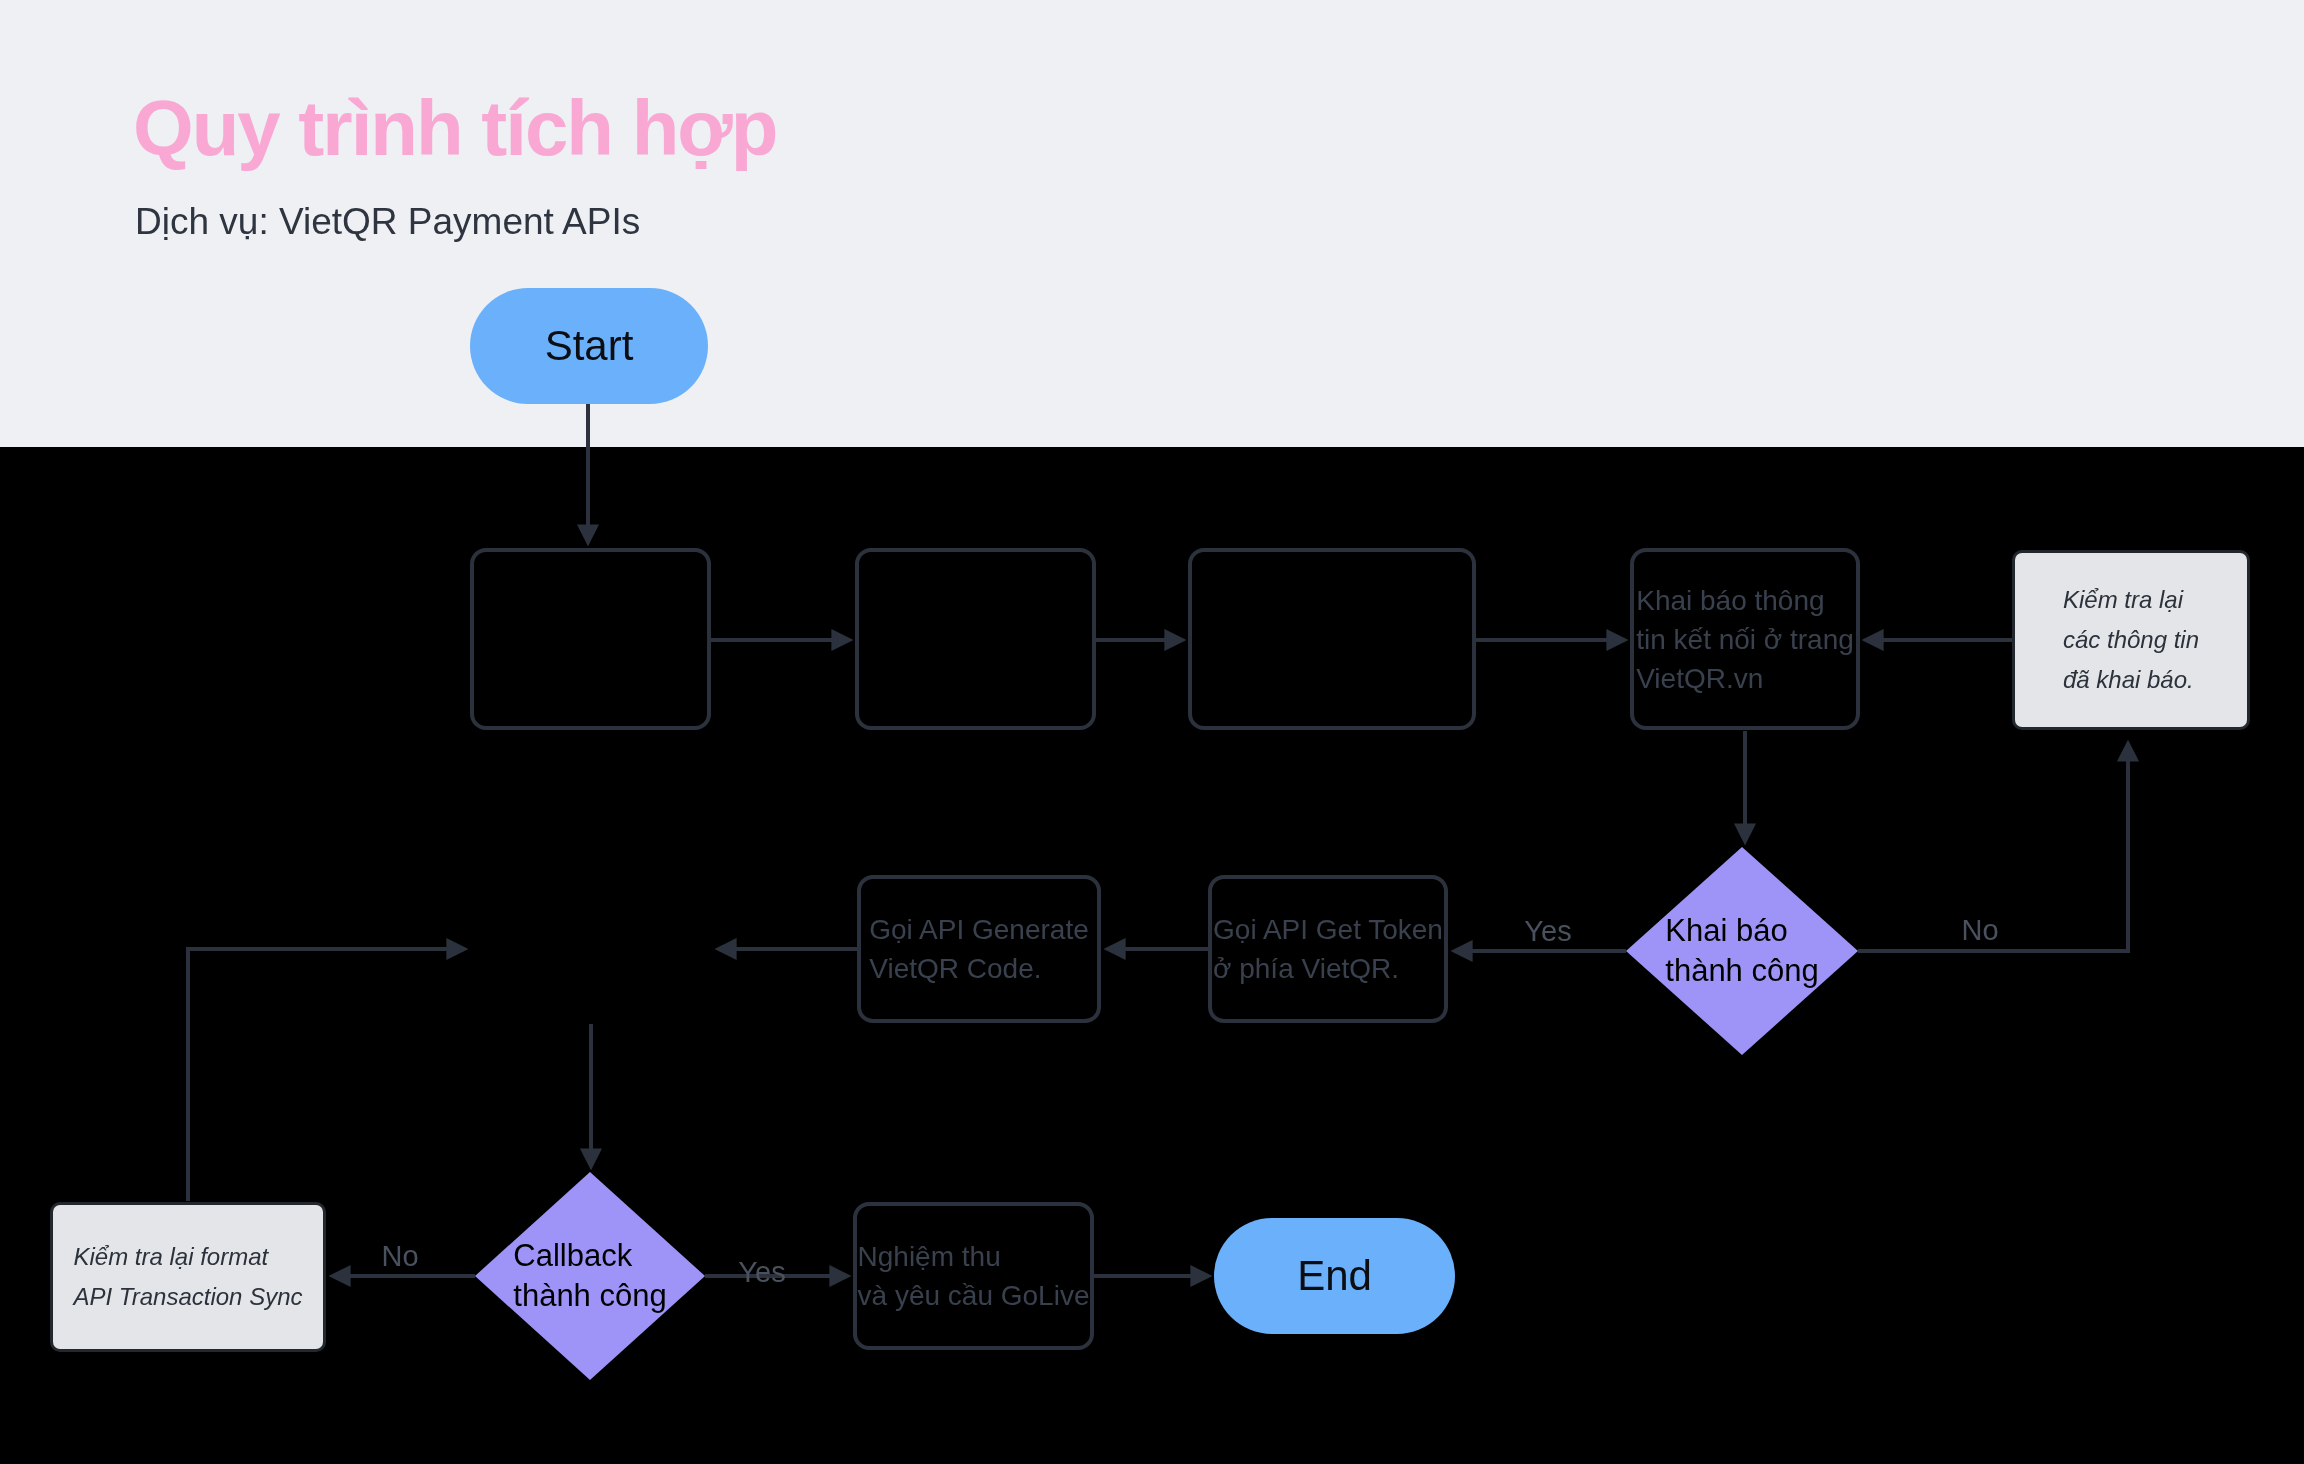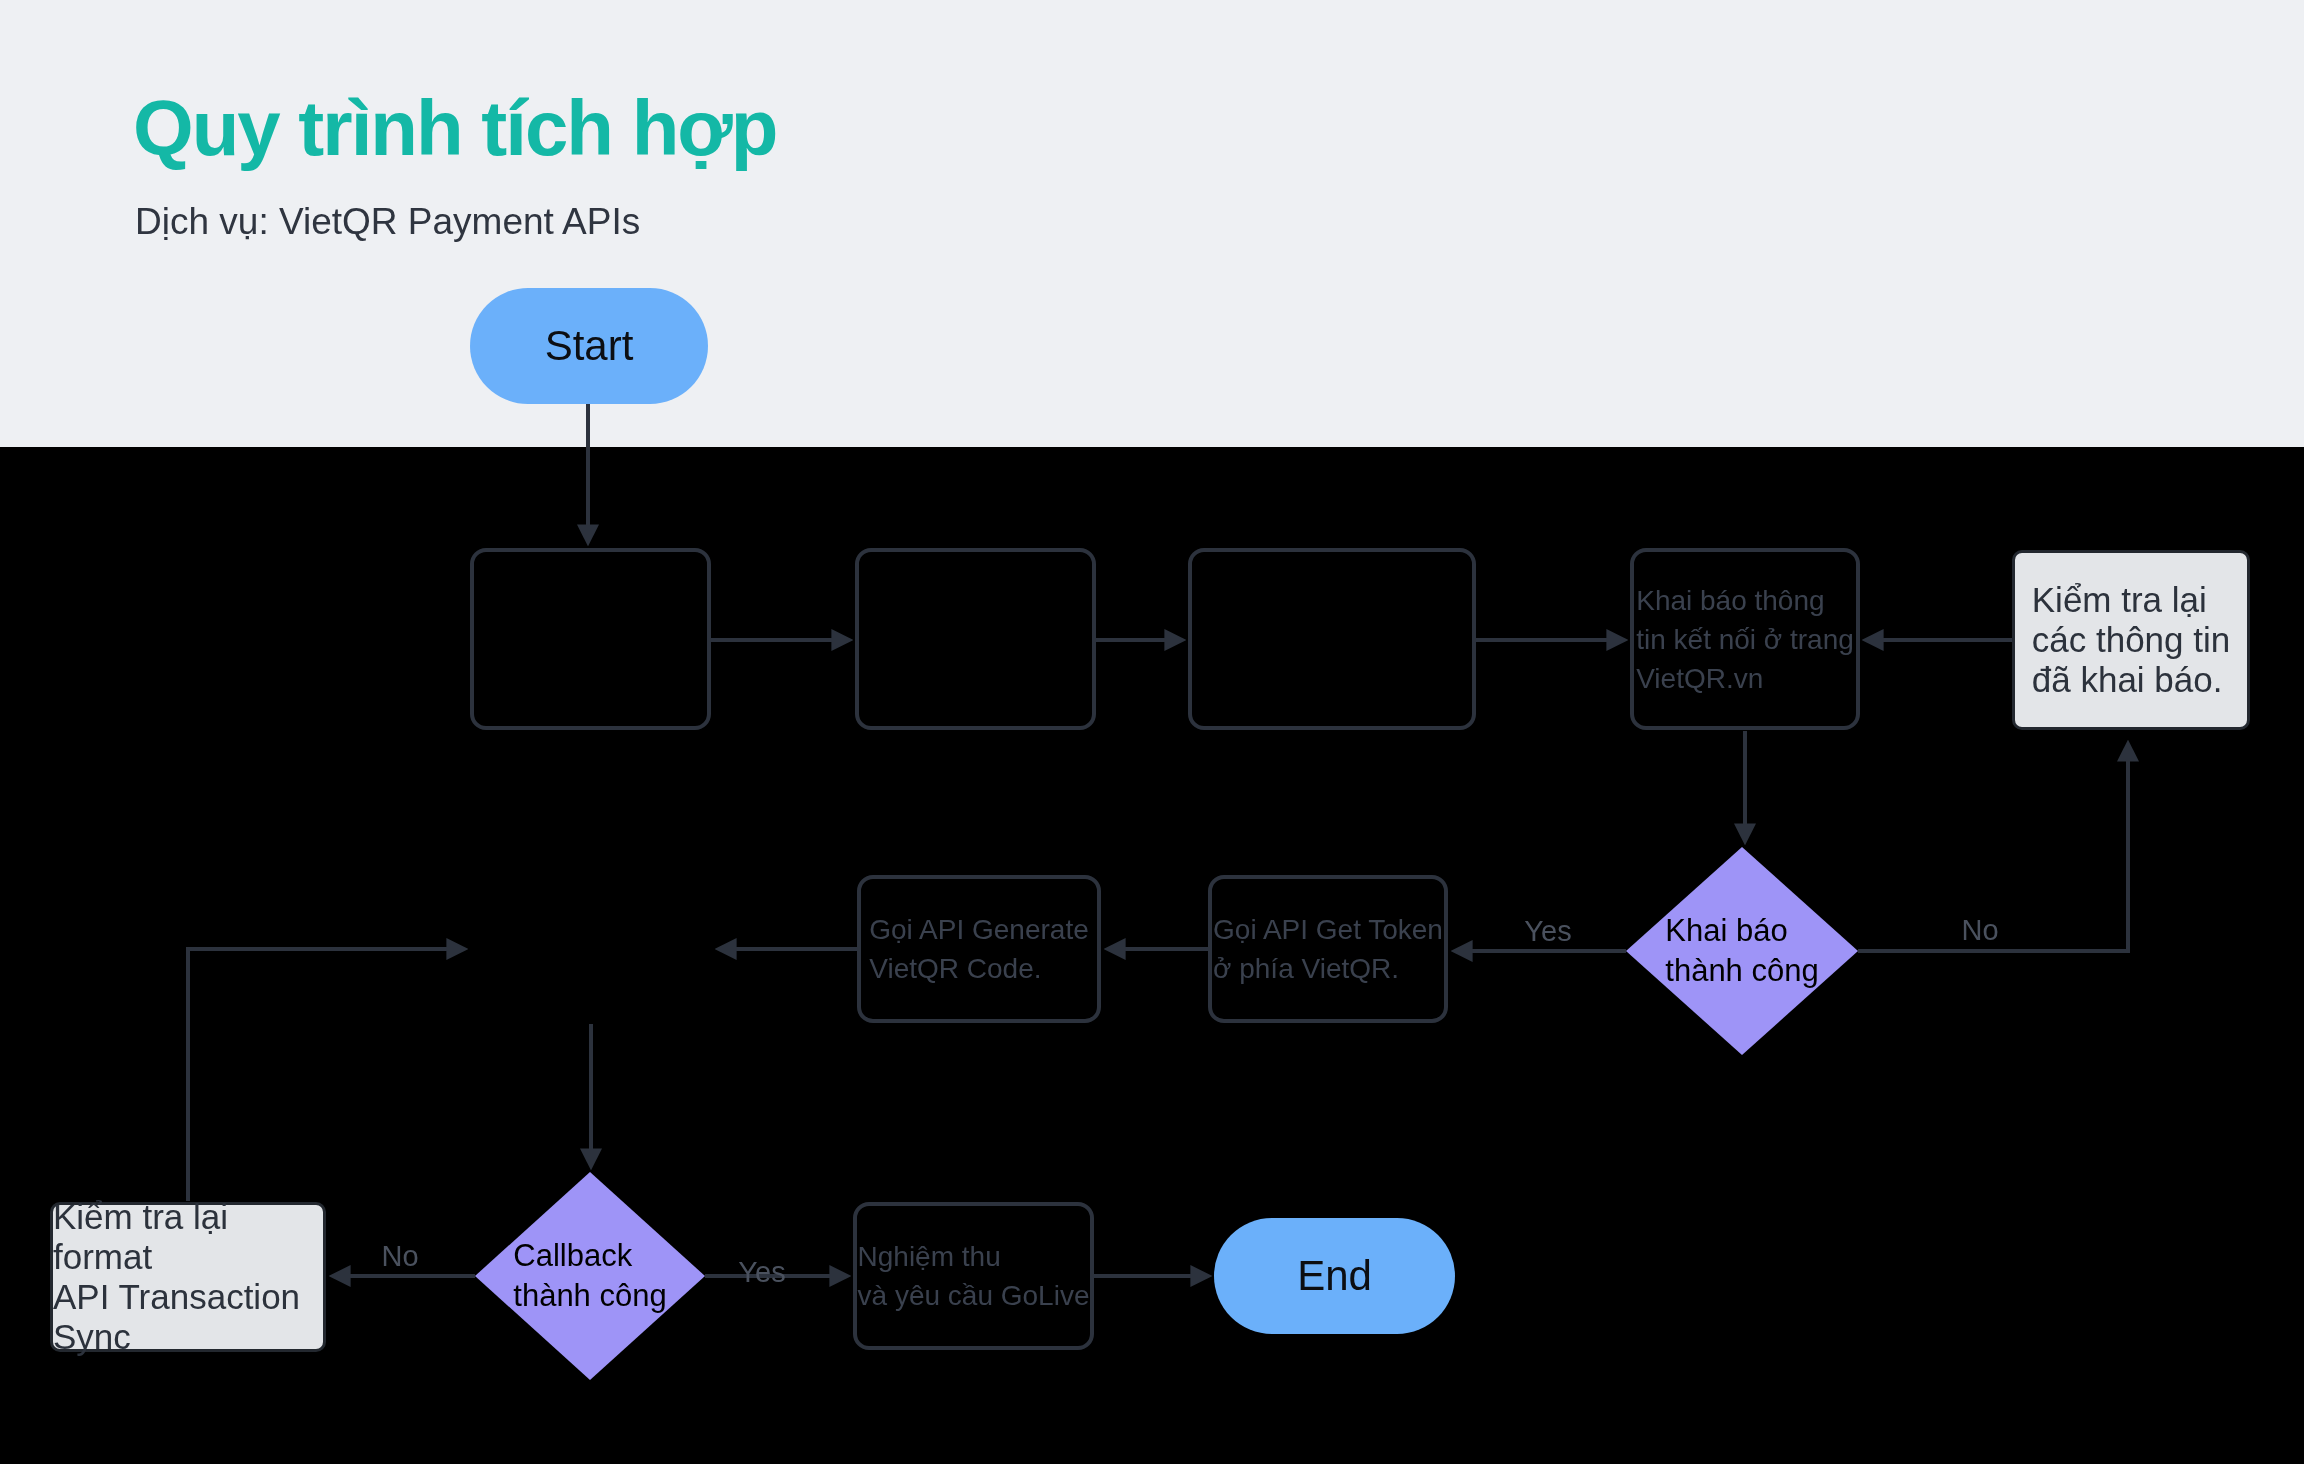--- a/index.html
+++ b/index.html
@@ -3,40 +3,40 @@
 <meta charset="utf-8">
 <style>
   html,body{margin:0;padding:0;background:#000;}
   .canvas{
     position:relative;width:2304px;height:1464px;overflow:hidden;
     background:#000;font-family:"Liberation Sans",sans-serif;
   }
   .light-band{position:absolute;left:0;top:0;width:2304px;height:447px;background:#eef0f3;}
   .page-title{
     position:absolute;left:133px;top:86px;margin:0;
-    font-size:78px;font-weight:700;letter-spacing:-2px;color:#14b8a6;line-height:1.1;
+    font-size:78px;font-weight:700;letter-spacing:-2px;color:#f9a8d4;line-height:1.1;
   }
   .page-subtitle{
     position:absolute;left:135px;top:200px;
     font-size:37px;font-weight:400;color:#2f3540;line-height:1.2;
   }
   .node{
     position:absolute;display:flex;align-items:center;justify-content:center;
     text-align:left;white-space:pre-line;box-sizing:border-box;
   }
   .terminator{
     background:#6bb0fa;border-radius:60px;color:#0c0e12;font-size:42px;
   }
   .process{
     background:#000;border:4px solid #2c323d;border-radius:16px;
     color:#3a414e;font-size:28px;line-height:39px;
   }
   .note{
     background:#e3e5e8;border:3px solid #23282f;border-radius:10px;
-    color:#2c323c;font-size:35px;line-height:40px;
+    color:#2c323c;font-size:24px;line-height:40px;font-style:italic;
   }
   .diamond{
     background:#9e94f7;color:#000000;font-size:31px;line-height:40px;
     clip-path:polygon(50% 0,100% 50%,50% 100%,0 50%);
   }
   .edge-label{
     position:absolute;transform:translate(-50%,-50%);
     color:#4a515e;font-size:29px;font-weight:400;
   }
   .wires{position:absolute;left:0;top:0;pointer-events:none;}

